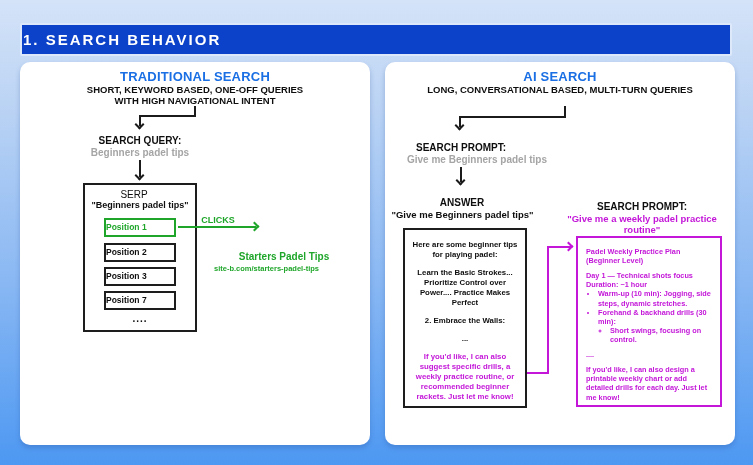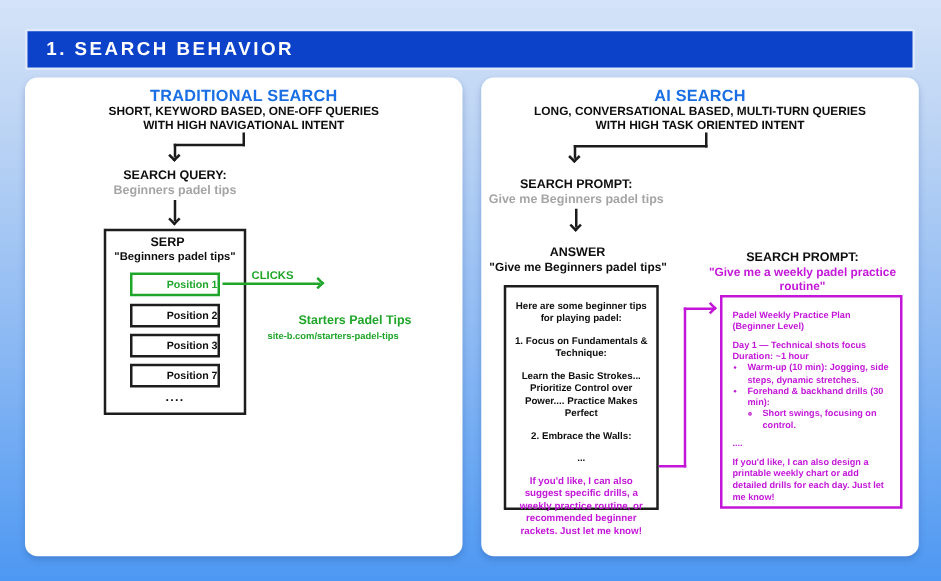--- a/index.html
+++ b/index.html
@@ -9,21 +9,21 @@
     font-weight:700;
     overflow:hidden;
   }
   .stage {
     position:relative; width:753px; height:465px;
     background:linear-gradient(180deg,#d4e3f8 0%,#bcd4f4 22%,#8ab8f3 60%,#4d98f2 100%);
   }
   .banner {
     position:absolute; left:20px; top:23px; width:712px; height:33px;
     background:#0c41ca; border:2px solid #dde9fb; border-radius:2px;
-    display:flex; align-items:center; padding-left:15px;
+    display:flex; align-items:center; padding-left:1px;
     color:#ffffff; font-size:15px; font-weight:800; letter-spacing:2px;
   }
   .panel {
     position:absolute; top:62px; width:350px; height:383px;
     background:#ffffff; border-radius:10px;
     box-shadow:0 3px 5px rgba(35,75,150,.28);
   }
   .panel.lp { left:20px; }
   .panel.rp { left:385px; }
 
@@ -47,26 +47,26 @@
   .chev.down  { transform:rotate(45deg); }
   .chev.right { transform:rotate(-45deg); }
   .chev.g { border-color:#1fa62a; }
   .chev.m { border-color:#c316d8; }
 
   
   .serp {
     position:absolute; left:63px; top:121px; width:114px; height:149px;
     border:2px solid #1d1d1d; background:#fff;
   }
-  .serp-title { position:absolute; top:4px; left:0; right:12px; text-align:center; font-size:10px; font-weight:700; color:#0e0e0e; }
+  .serp-title { position:absolute; top:4px; left:0; right:12px; text-align:center; font-size:10px; font-weight:400; color:#0e0e0e; }
   .serp-sub   { position:absolute; top:15px; left:0; right:0; text-align:center; font-size:9px; font-weight:800; color:#0e0e0e; }
   .pos {
     position:absolute; left:19px; width:72px; height:19px;
     border:2px solid #1d1d1d; color:#0e0e0e;
-    font-size:8.5px; font-weight:800; text-align:right; line-height:15px;
+    font-size:8.5px; font-weight:800; text-align:left; line-height:15px;
     background:#fff;
   }
   .pos.active { border-color:#1fa62a; color:#1fa62a; }
   .serp-dots { position:absolute; top:128px; left:0; right:0; text-align:center; font-size:10px; font-weight:800; letter-spacing:1px; color:#0e0e0e; }
   .clicks { position:absolute; left:168px; top:153px; width:60px; text-align:center; font-size:9px; font-weight:800; color:#1fa62a; }
   .pagebox {
     position:absolute; left:243px; top:146px; width:43px; height:36px;
     background:#1fa62a; border:2px solid #16871f;
     display:flex; align-items:center; justify-content:center;
     font-size:10.5px; font-weight:800; color:#08140a;
@@ -136,39 +136,37 @@
     <div class="ln g" style="left:158px;top:164px;width:78px;height:2px"></div>
     <div class="chev right g" style="left:231px;top:161px"></div>
 
     <div class="page-title">Starters Padel Tips</div>
     <div class="page-url">site-b.com/starters-padel-tips</div>
   </section>
 
   <section class="panel rp">
     <div class="ptitle">AI SEARCH</div>
     <div class="psub" style="top:22px">LONG, CONVERSATIONAL BASED, MULTI-TURN QUERIES</div>
-    <div class="psub" style="top:33px">WITH HIGH TASK ORIENTED INTENT</div>
 
     <div class="ln" style="left:179px;top:44px;width:2px;height:12px"></div>
     <div class="ln" style="left:74px;top:54px;width:107px;height:2px"></div>
     <div class="ln" style="left:74px;top:54px;width:2px;height:11px"></div>
     <div class="chev down" style="left:71px;top:60px"></div>
 
     <div class="lbl" style="top:80px;left:0;width:152px">SEARCH PROMPT:</div>
-    <div class="lbl gray" style="top:92px;left:0;width:152px">Give me Beginners padel tips</div>
+    <div class="lbl gray" style="top:92px;left:16px;width:152px">Give me Beginners padel tips</div>
 
     <div class="ln" style="left:75px;top:105px;width:2px;height:15px"></div>
     <div class="chev down" style="left:72px;top:115px"></div>
 
     <div class="lbl" style="top:135px;left:2px;width:150px">ANSWER</div>
     <div class="lbl" style="top:147px;left:0;width:155px;font-size:9.5px">"Give me Beginners padel tips"</div>
 
     <div class="ansbox">
       <p>Here are some beginner tips for playing padel:</p>
-      <p>1. Focus on Fundamentals &amp; Technique:</p>
       <p>Learn the Basic Strokes... Prioritize Control over Power.... Practice Makes Perfect</p>
       <p>2. Embrace the Walls:</p>
       <p>...</p>
       <p class="cta">If you'd like, I can also suggest specific drills, a weekly practice routine, or recommended beginner rackets. Just let me know!</p>
     </div>
 
     <div class="lbl" style="top:139px;left:187px;width:140px">SEARCH PROMPT:</div>
     <div class="lbl magenta" style="top:151px;left:182px;width:150px;font-size:9.5px;line-height:11px">"Give me a weekly padel practice routine"</div>
 
     <div class="ln m" style="left:142px;top:310px;width:22px;height:2px"></div>

